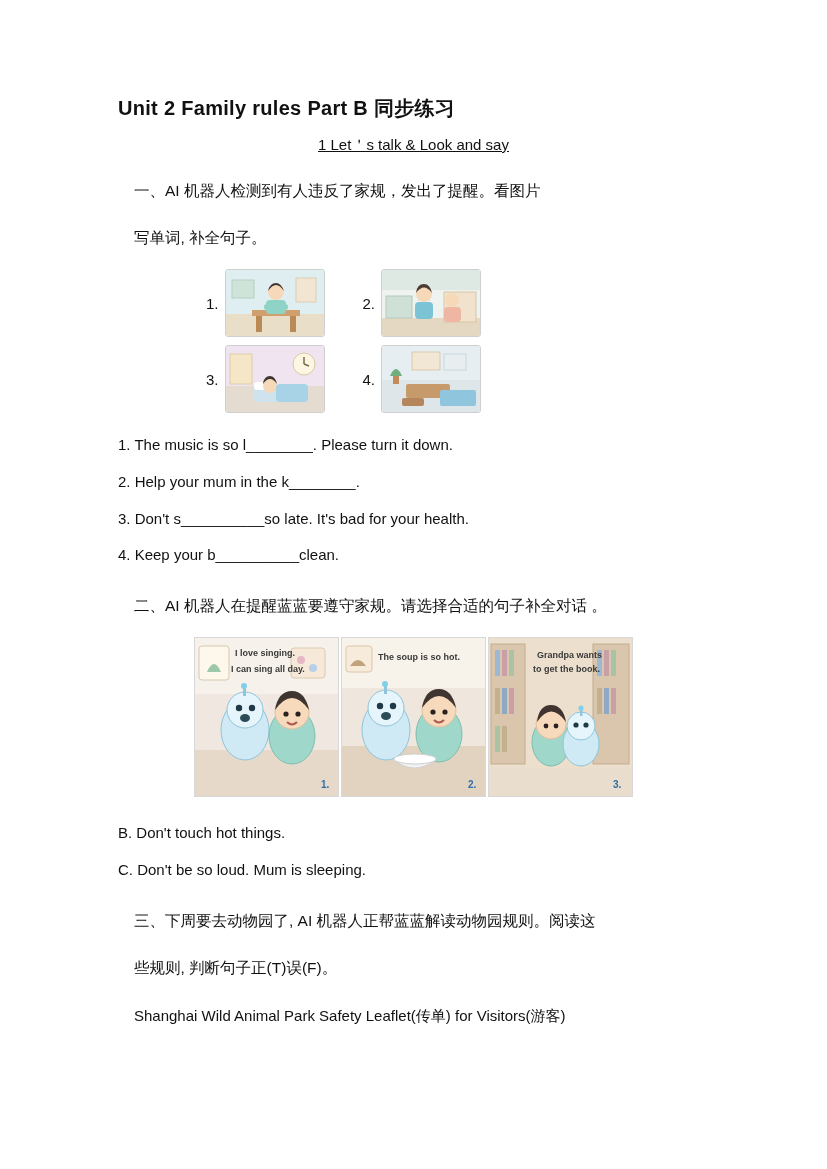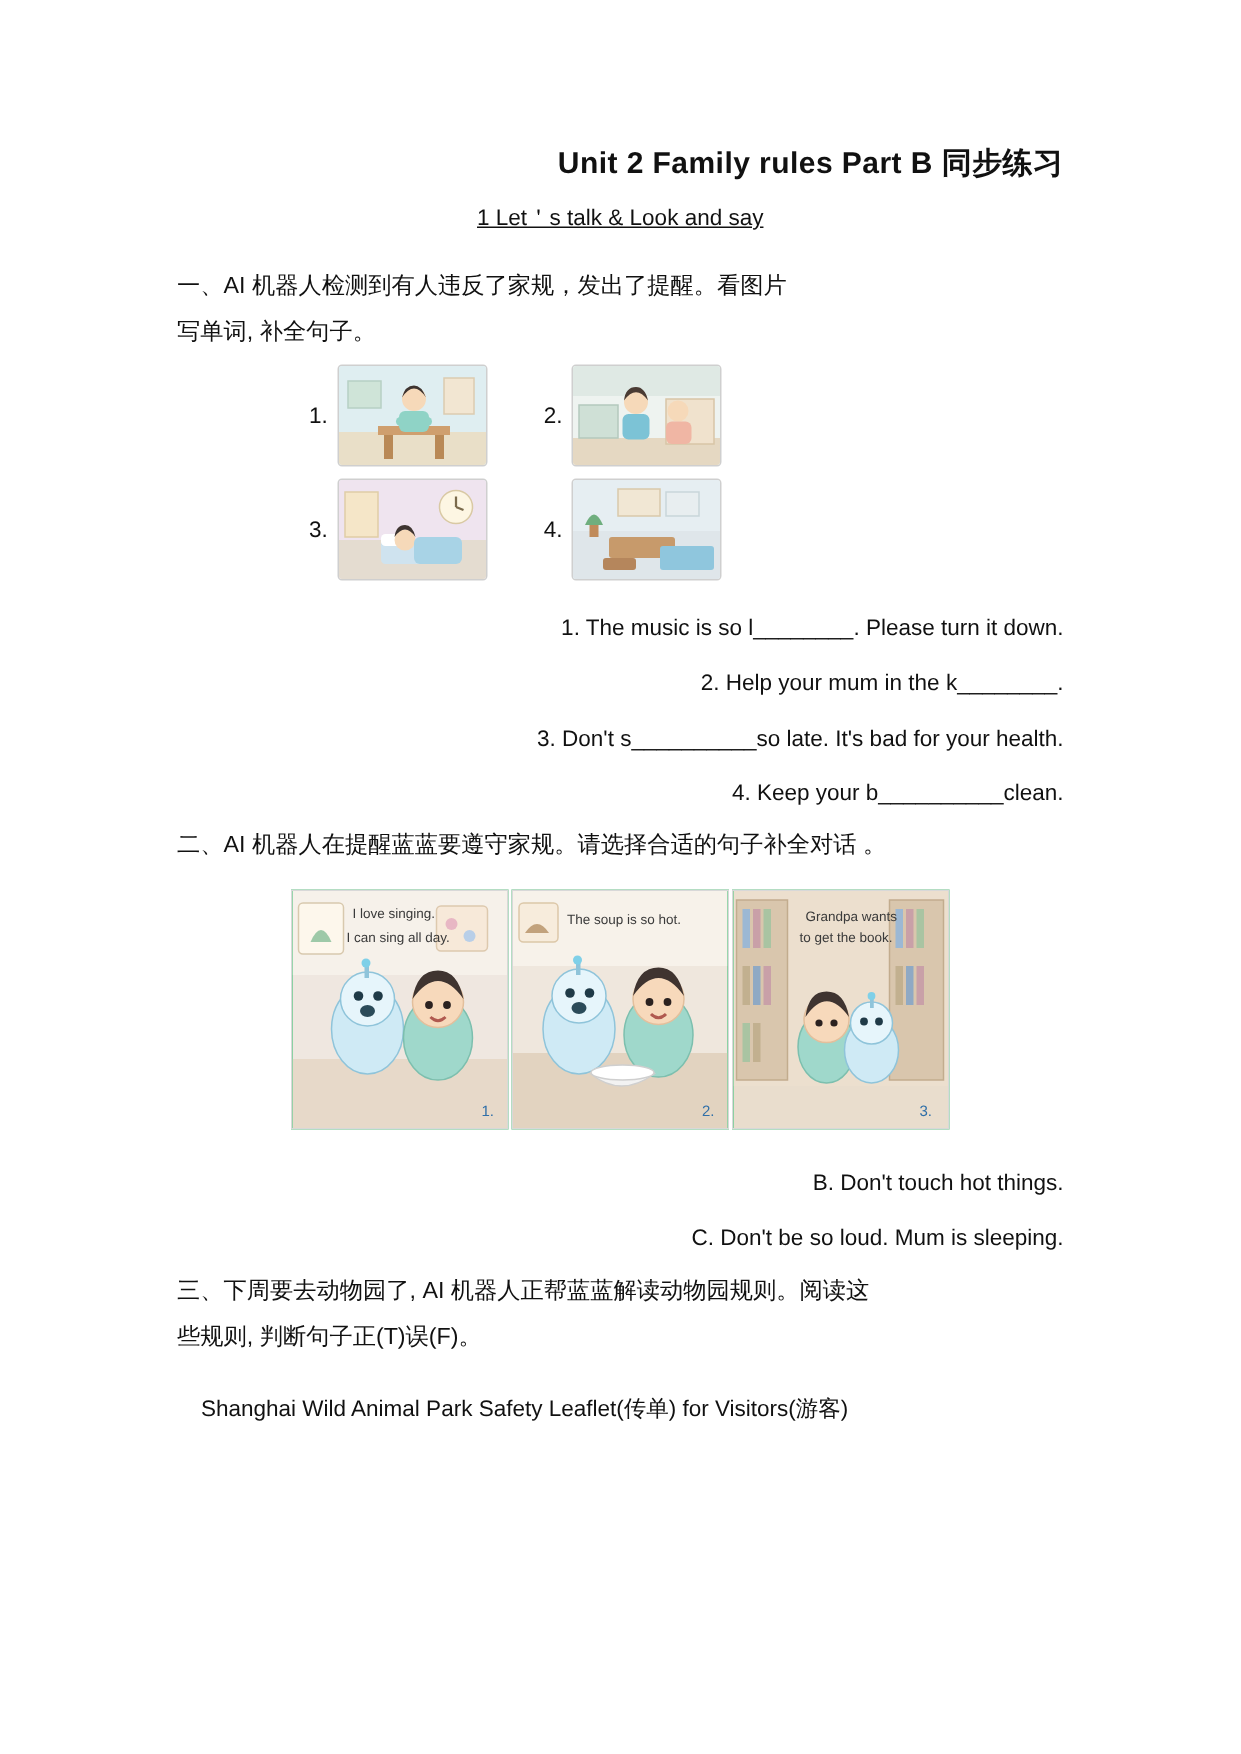--- a/index.html
+++ b/index.html
@@ -16,46 +16,45 @@
     overflow: hidden;
   }
   .page {
     position: relative;
     width: 827px;
     height: 1169px;
     box-sizing: border-box;
     padding: 95px 118px 0 118px;
   }
   .doc-title {
-    text-align: right;
+    text-align: left;
     font-size: 20px;
     font-weight: bold;
     letter-spacing: 0.3px;
     margin: 0 0 14px 0;
     color: #111;
   }
   .doc-subtitle {
     text-align: center;
     font-size: 15px;
     margin: 0 0 20px 0;
     color: #111;
     text-decoration: underline;
   }
   .q-head {
     font-size: 15.5px;
     line-height: 2.0;
-    margin: 0;
+    margin: 16px;
     color: #111;
   }
   .q-line {
     font-size: 15px;
     line-height: 2.45;
     margin: 0;
     color: #111;
-    text-align: right;
   }
   
   .pic-grid {
     margin: 6px 0 14px 0;
     padding-left: 88px;
   }
   .pic-row {
     display: flex;
     align-items: center;
     margin-bottom: 8px;
@@ -86,21 +85,22 @@
     justify-content: center;
     gap: 2px;
     margin: 14px 0 18px 0;
   }
   .strip-cell {
     width: 143px;
     height: 158px;
     border: 1px solid #d8d8d8;
     overflow: hidden;
     position: relative;
-    background: #22c55e;
+    background: #84cc16;
+    font-weight: bold;
   }
   .strip-cell svg { display: block; }
   .bottom-line {
     font-size: 15px;
     line-height: 2.2;
     margin: 16px;
     color: #111;
   }
 </style>
 </head>

